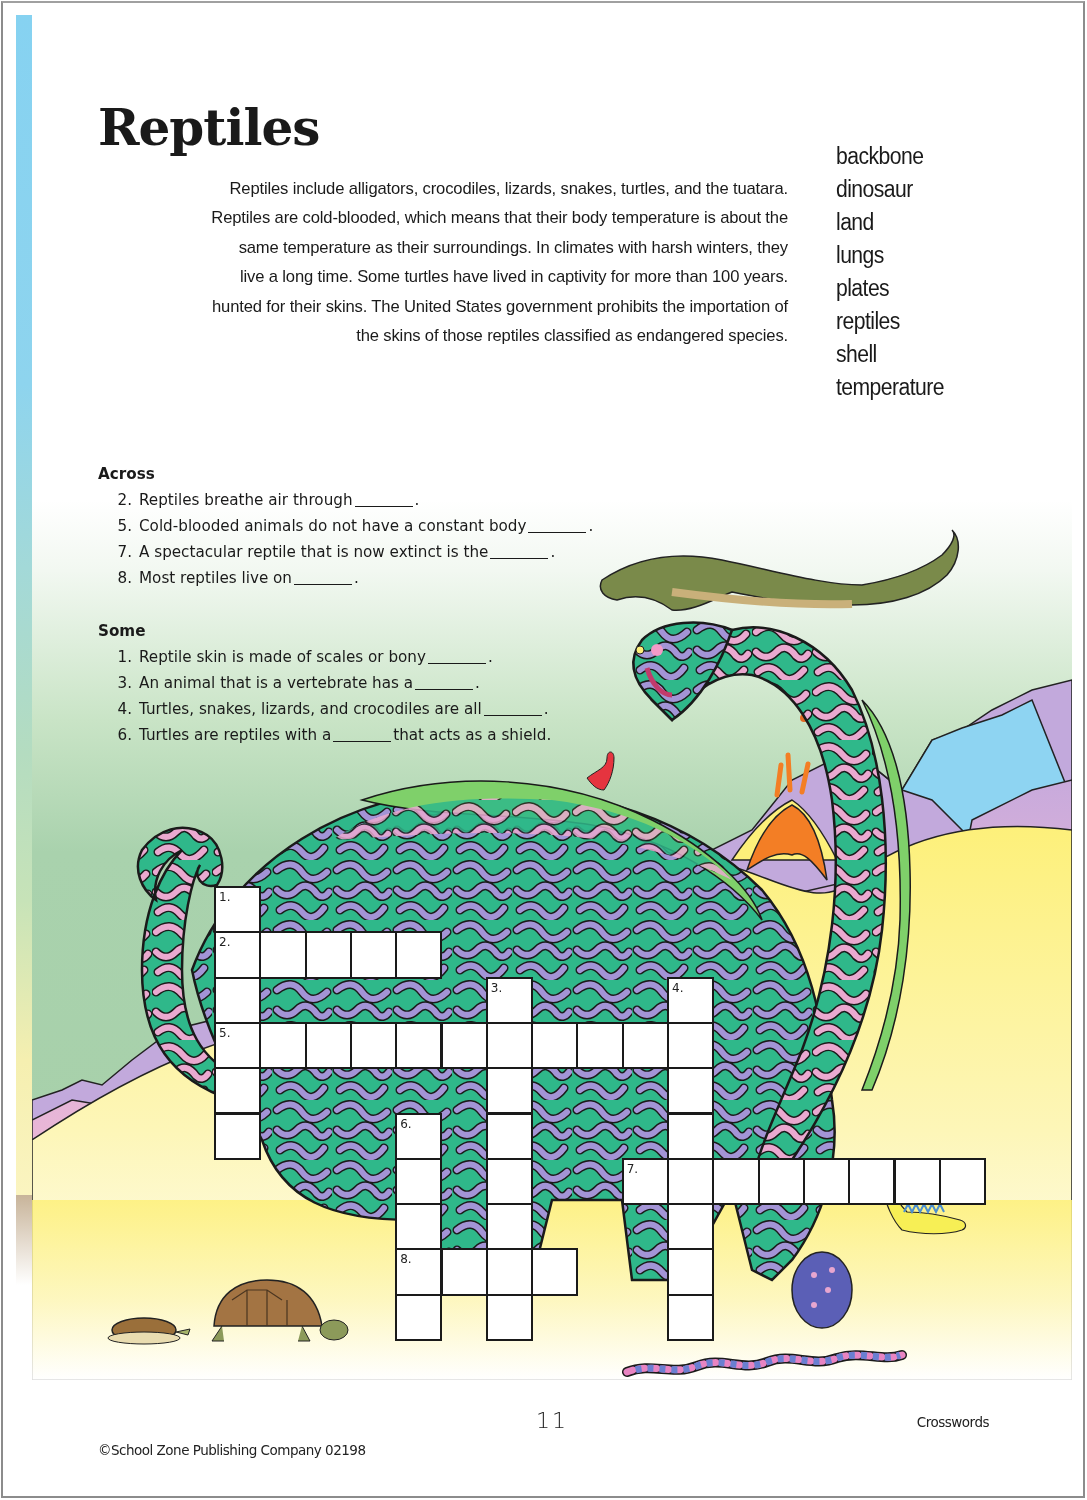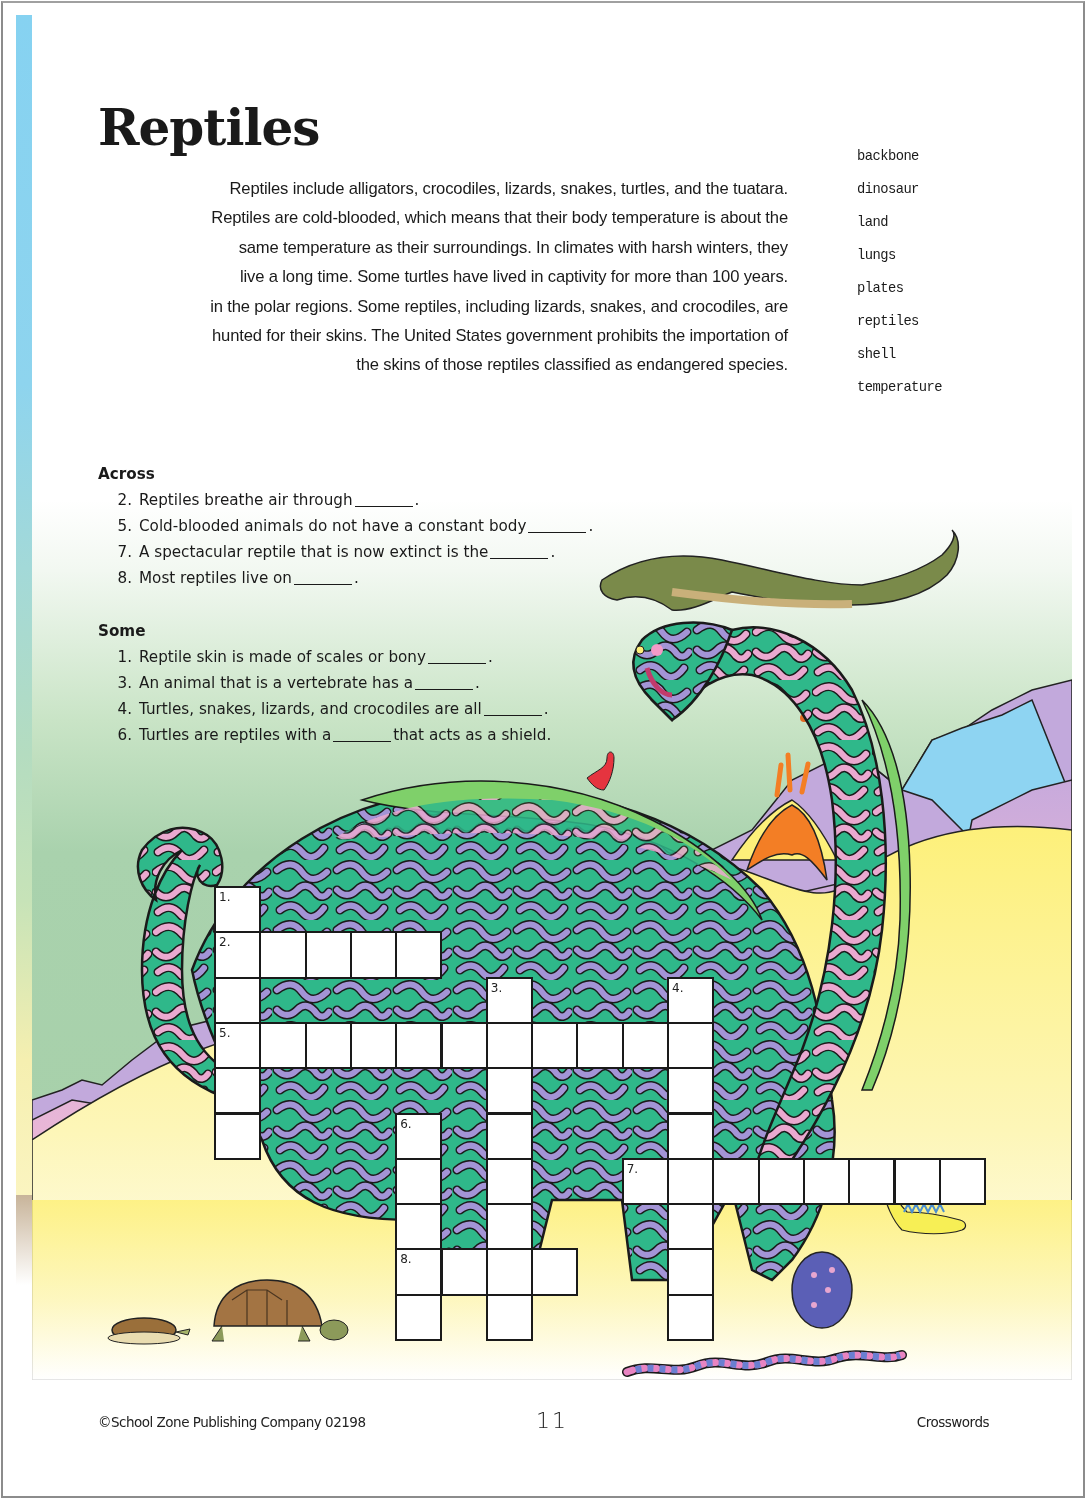--- a/index.html
+++ b/index.html
@@ -17,41 +17,41 @@
     .scene { position: absolute; left: 32px; top: 500px; width: 1040px; height: 880px; overflow: hidden; }
     .scene svg { position: absolute; left: 0; top: 0; }
 
     
     .title { position: absolute; left: 98px; top: 98px; font-family: "DejaVu Serif", serif; font-weight: bold;
       font-size: 50px; letter-spacing: -1px; color: #1a1a1a; }
     .intro { position: absolute; left: 98px; top: 174px; width: 690px; font-family: "Liberation Sans Narrow","Liberation Sans", sans-serif;
       font-size: 16.6px; line-height: 29.4px; color: #1a1a1a; letter-spacing: -0.15px; }
     .intro span { display: block; white-space: nowrap; text-align: right; }
 
-    .wordbank { position: absolute; left: 857px; top: 140px; font-family: Liberation Mono, monospace; font-size: 15px;
+    .wordbank { position: absolute; left: 836px; top: 140px; font-family: Liberation Sans, sans-serif; font-size: 23px;
       line-height: 33px; color: #1a1a1a; letter-spacing: -0.6px; font-weight: 300; }
     .wordbank div { transform: scaleX(0.92); transform-origin: left; }
 
     .clues { position: absolute; left: 98px; font-family: "DejaVu Sans", sans-serif; font-size: 15.2px; color: #1a1a1a; }
     .clues .heading { font-weight: bold; font-size: 15.2px; margin-bottom: 2px; height: 22px; line-height: 22px; }
     .clue { position: relative; height: 26px; line-height: 26px; white-space: nowrap; }
     .clue .num { position: absolute; left: 4px; width: 30px; text-align: right; }
     .clue .txt { position: absolute; left: 41px; }
     .blank { display: inline-block; width: 58px; border-bottom: 1.6px solid #1a1a1a; height: 16px; vertical-align: -2px; margin: 0 2px 0 2px; }
     .clues.across { top: 463px; }
     .clues.down { top: 620px; }
 
     
     .grid { position: absolute; left: 0; top: 0; }
     .cell { position: absolute; width: 47.3px; height: 47.3px; background: #ffffff; border: 2.3px solid #1a1a1a; }
     .cell .cnum { position: absolute; left: 3px; top: 2px; font-family: "DejaVu Sans", sans-serif; font-size: 12px; color: #222; }
 
     
     .footer { position: absolute; top: 1414px; font-family: "DejaVu Sans", sans-serif; font-size: 13.5px; color: #222; letter-spacing: -0.5px; }
-    .footer.left { left: 98px; }
+    .footer.left { left: 98px; margin-top: 28px; }
     .footer.center { left: 536px; font-size: 22px; top: 1408px; letter-spacing: 2px; font-weight: 300; }
     .footer.right { right: 98px; }
   </style>
 </head>
 <body>
 
 <div class="page-frame"></div>
 <div class="side-stripe"></div>
 
 <div class="scene">
@@ -147,21 +147,20 @@
 
 <div class="side-ground"></div>
 
 <h1 class="title">Reptiles</h1>
 
 <div class="intro">
   <span>Reptiles include alligators, crocodiles, lizards, snakes, turtles, and the tuatara.</span>
   <span>Reptiles are cold-blooded, which means that their body temperature is about the</span>
   <span>same temperature as their surroundings. In climates with harsh winters, they</span>
   <span>live a long time. Some turtles have lived in captivity for more than 100 years.</span>
-  <span>in the polar regions. Some reptiles, including lizards, snakes, and crocodiles, are</span>
   <span>hunted for their skins. The United States government prohibits the importation of</span>
   <span>the skins of those reptiles classified as endangered species.</span>
 </div>
 
 <div class="wordbank">
   <div>backbone</div>
   <div>dinosaur</div>
   <div>land</div>
   <div>lungs</div>
   <div>plates</div>

